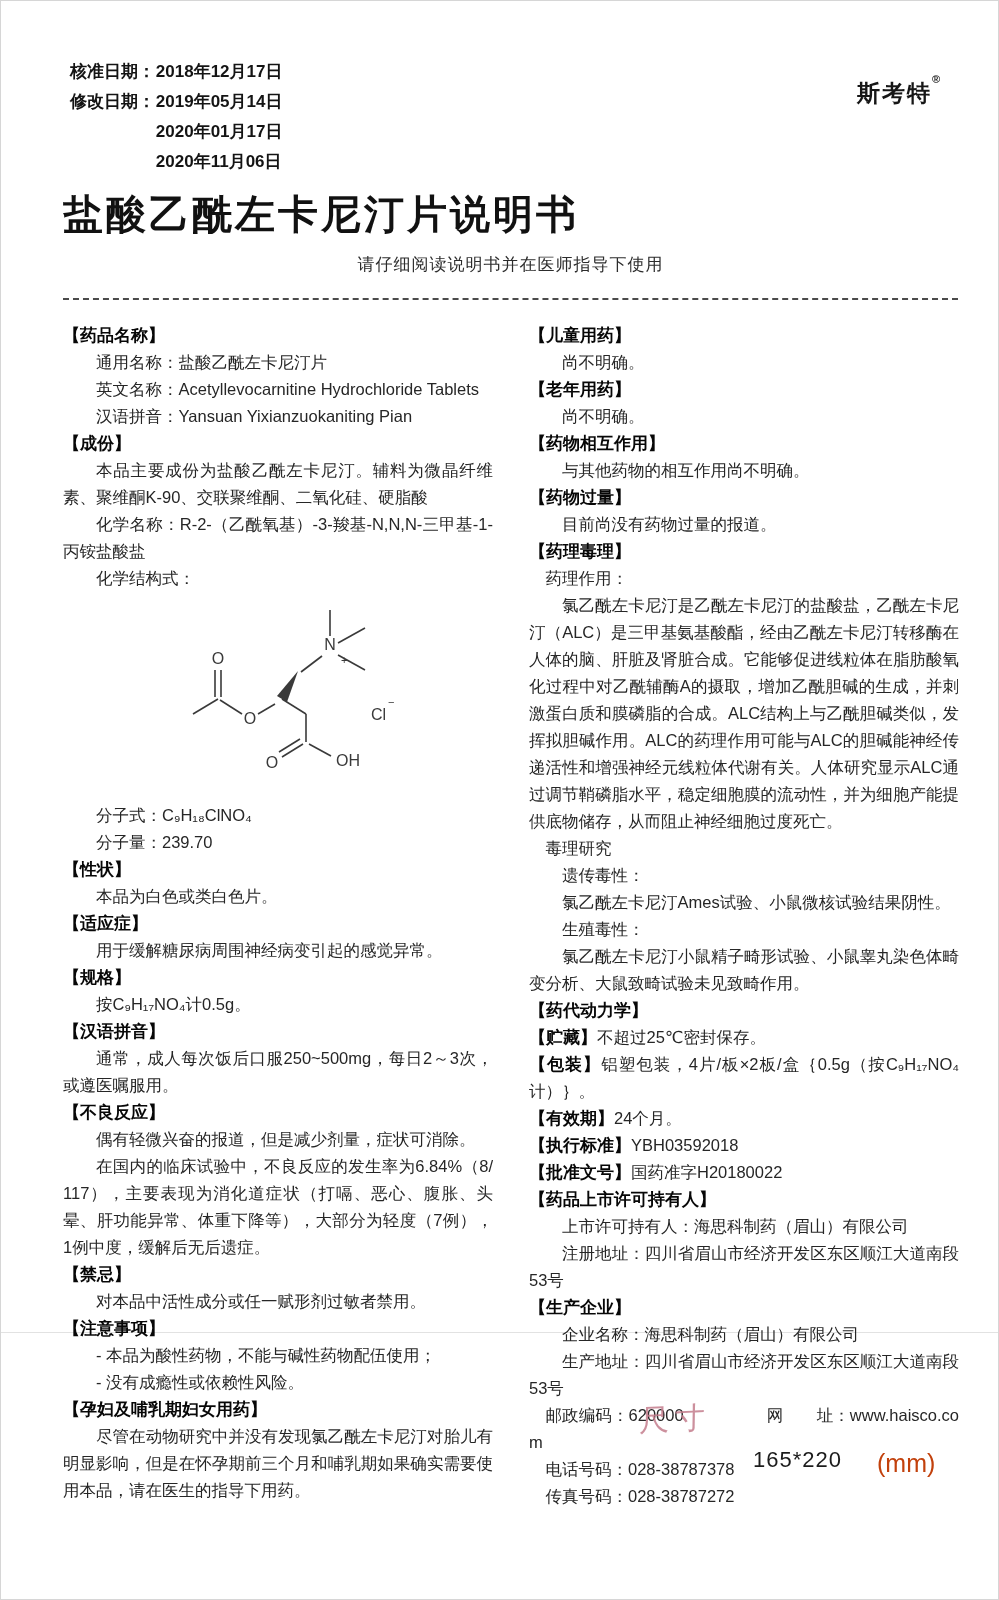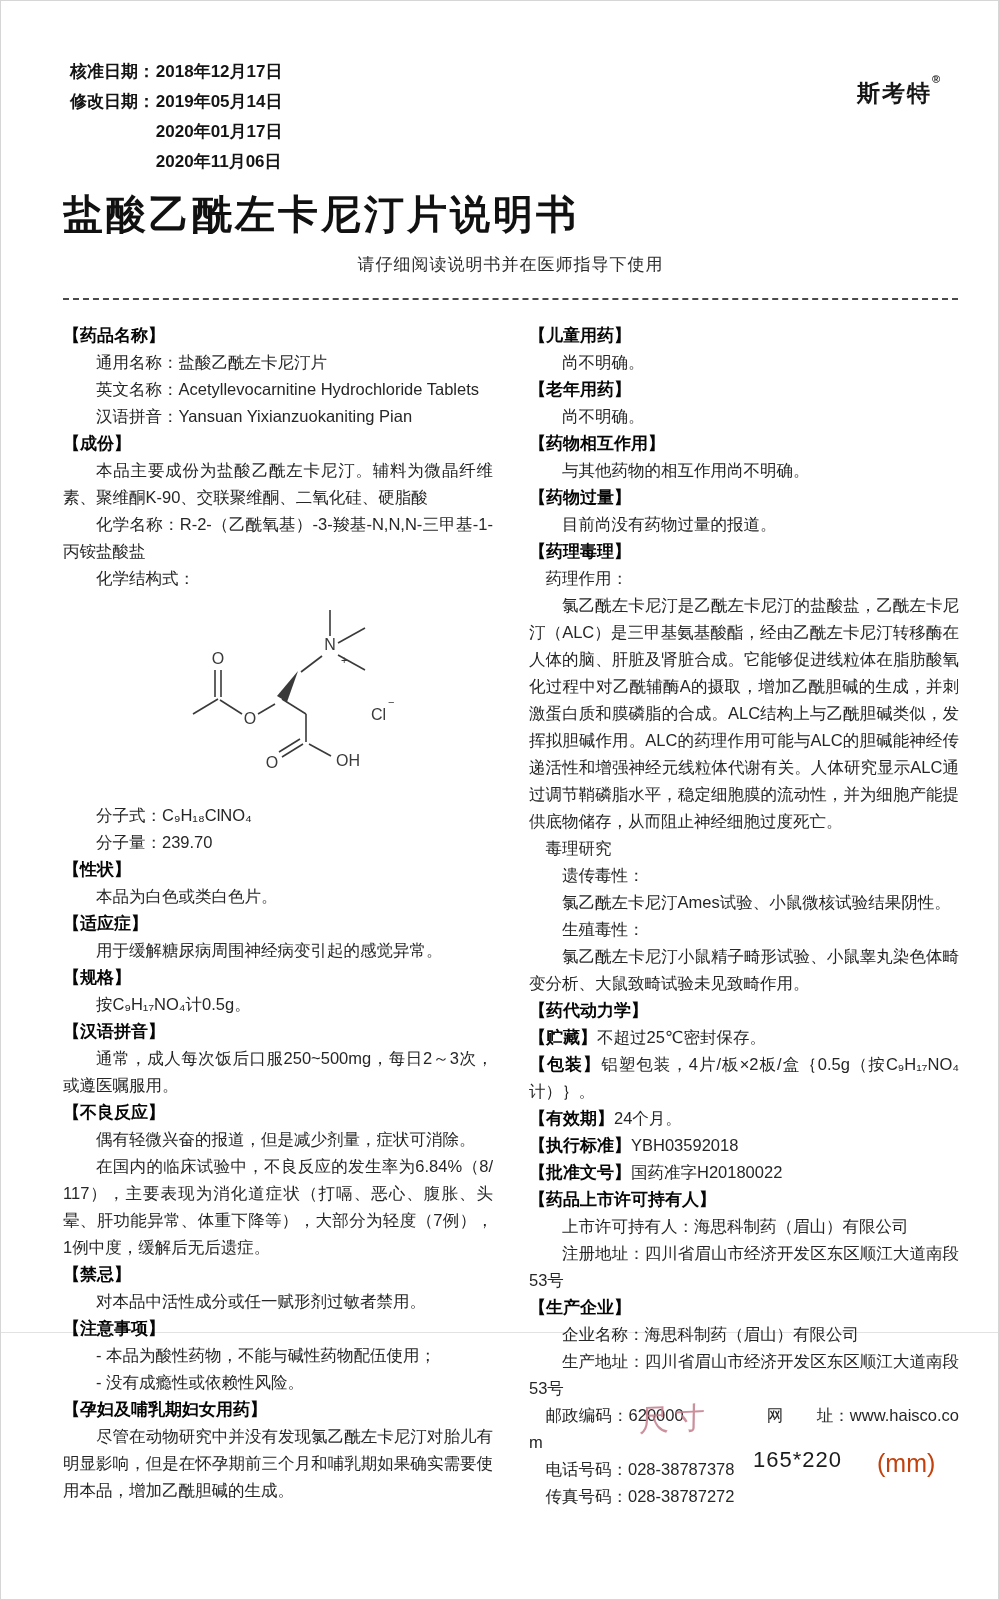--- a/index.html
+++ b/index.html
@@ -175,21 +175,21 @@
           <p class="para ind2">通常，成人每次饭后口服250~500mg，每日2～3次，或遵医嘱服用。</p>
           <div class="sec-h">【不良反应】</div>
           <p class="para ind2">偶有轻微兴奋的报道，但是减少剂量，症状可消除。</p>
           <p class="para ind2">在国内的临床试验中，不良反应的发生率为6.84%（8/117），主要表现为消化道症状（打嗝、恶心、腹胀、头晕、肝功能异常、体重下降等），大部分为轻度（7例），1例中度，缓解后无后遗症。</p>
           <div class="sec-h">【禁忌】</div>
           <p class="para ind2">对本品中活性成分或任一赋形剂过敏者禁用。</p>
           <div class="sec-h">【注意事项】</div>
           <p class="para ind2">- 本品为酸性药物，不能与碱性药物配伍使用；</p>
           <p class="para ind2">- 没有成瘾性或依赖性风险。</p>
           <div class="sec-h">【孕妇及哺乳期妇女用药】</div>
-          <p class="para ind2">尽管在动物研究中并没有发现氯乙酰左卡尼汀对胎儿有明显影响，但是在怀孕期前三个月和哺乳期如果确实需要使用本品，增加乙酰胆碱的生成。</p>
+          <p class="para ind2">尽管在动物研究中并没有发现氯乙酰左卡尼汀对胎儿有明显影响，但是在怀孕期前三个月和哺乳期如果确实需要使用本品，请在医生的指导下用药。</p>
         </div>
       <div class="col" id="col-right">
           <div class="sec-h">【儿童用药】</div>
           <p class="para ind2">尚不明确。</p>
           <div class="sec-h">【老年用药】</div>
           <p class="para ind2">尚不明确。</p>
           <div class="sec-h">【药物相互作用】</div>
           <p class="para ind2">与其他药物的相互作用尚不明确。</p>
           <div class="sec-h">【药物过量】</div>
           <p class="para ind2">目前尚没有药物过量的报道。</p>

